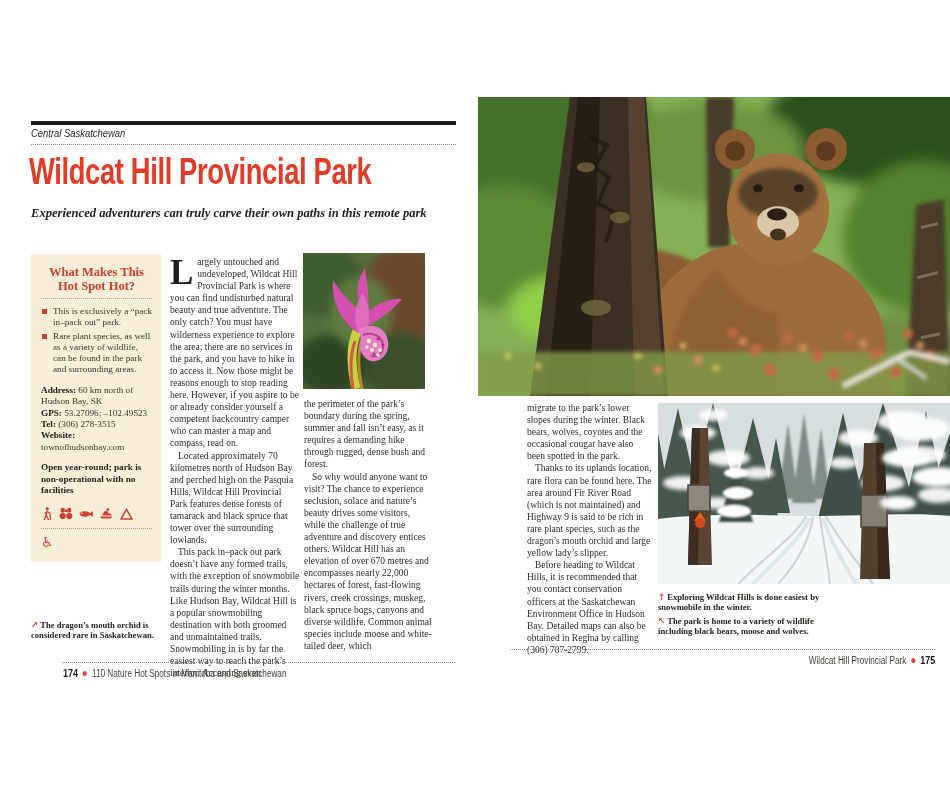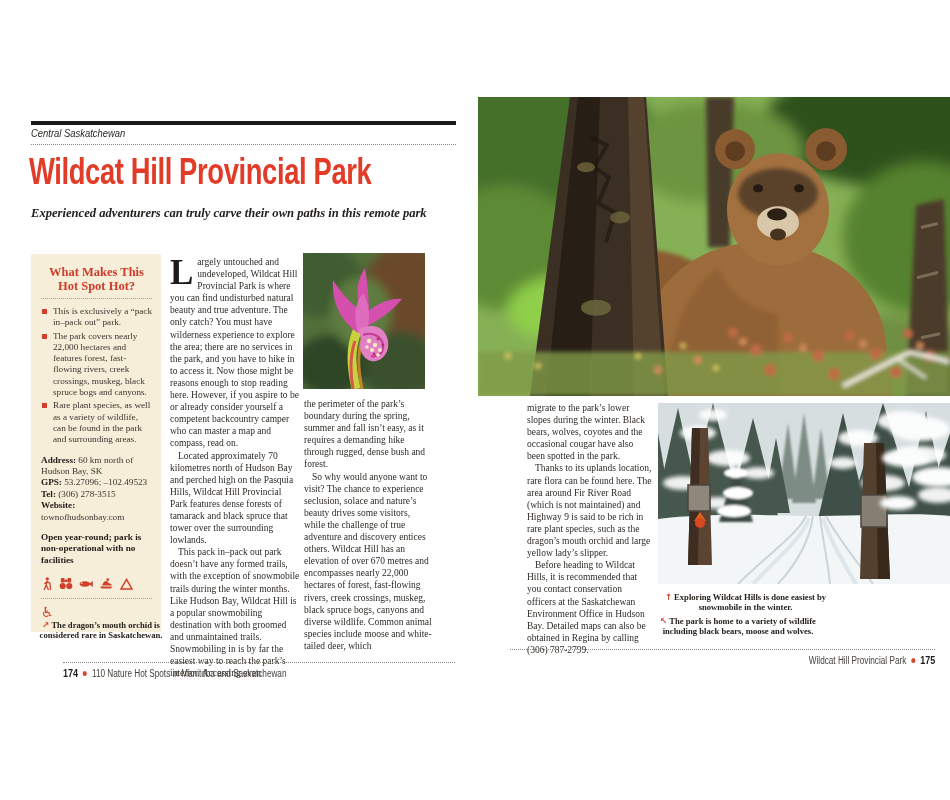--- a/index.html
+++ b/index.html
@@ -35,21 +35,21 @@
   #col2{left:304px;top:398px;width:128px;}
   #col3{left:527px;top:402px;width:126px;}
   .dropcap{float:left;font-size:35px;line-height:29px;font-weight:bold;color:#1e1b18;margin:2px 4px 0 0;}
   
   .photo{overflow:hidden;}
   .photo svg{display:block;width:100%;height:100%;}
   #orchid-photo{left:303px;top:253px;width:122px;height:136px;}
   #bear-photo{left:478px;top:97px;width:472px;height:299px;}
   #snow-photo{left:658px;top:403px;width:292px;height:181px;}
   
-  .caption{font-size:8.6px;line-height:10.3px;font-weight:bold;color:#26211c;text-align:center;}
+  .caption{font-size:8.6px;line-height:10.3px;font-weight:bold;color:#26211c;}
   .cap-arrow{color:#d8432c;margin-right:2px;font-family:"DejaVu Sans",sans-serif;font-weight:bold;}
   #caption-orchid{left:31px;top:620px;width:140px;}
   #caption-snow{left:658px;top:592px;width:175px;}
   #caption-bear{left:658px;top:616px;width:160px;}
   
   .footer{border-top:1px dotted #8f8c88;padding-top:4px;font-family:"Liberation Sans",sans-serif;font-size:10px;color:#45413c;}
   #footer-left{left:31px;top:662px;width:392px;margin-left:32px;}
   #footer-right{left:510px;top:649px;width:425px;text-align:right;}
   .pgnum{font-weight:bold;color:#1c1b19;font-size:11px;}
   .fdot{display:inline-block;width:5px;height:5px;border-radius:50%;background:#d8432c;margin:0 6px 1px 6px;vertical-align:middle;}
@@ -63,24 +63,20 @@
 <div class="abs" id="kicker-rule"></div>
 <div class="abs" id="title">Wildcat Hill Provincial Park</div>
 <div class="abs" id="subtitle">Experienced adventurers can truly carve their own paths in this remote park</div>
 
 <div class="abs" id="sidebar">
   <h3>What Makes This Hot Spot Hot?</h3>
   <div id="sb-div1"></div>
   <div class="sb-li">
       <span class="sq"></span>
       <span>This is exclusively a “pack in–pack out” park.</span>
-    </div>
-  <div class="sb-li">
-      <span class="sq"></span>
-      <span>The park covers nearly 22,000 hectares and features forest, fast-flowing rivers, creek crossings, muskeg, black spruce bogs and canyons.</span>
     </div>
   <div class="sb-li">
       <span class="sq"></span>
       <span>Rare plant species, as well as a variety of wildlife, can be found in the park and surrounding areas.</span>
     </div>
   <div class="sb-info">
     <div><b>Address:</b><span> 60 km north of Hudson Bay, SK</span></div>
     <div><b>GPS:</b><span> 53.27096; –102.49523</span></div>
     <div><b>Tel:</b><span> (306) 278-3515</span></div>
     <div><b>Website:</b><span> townofhudsonbay.com</span></div>

